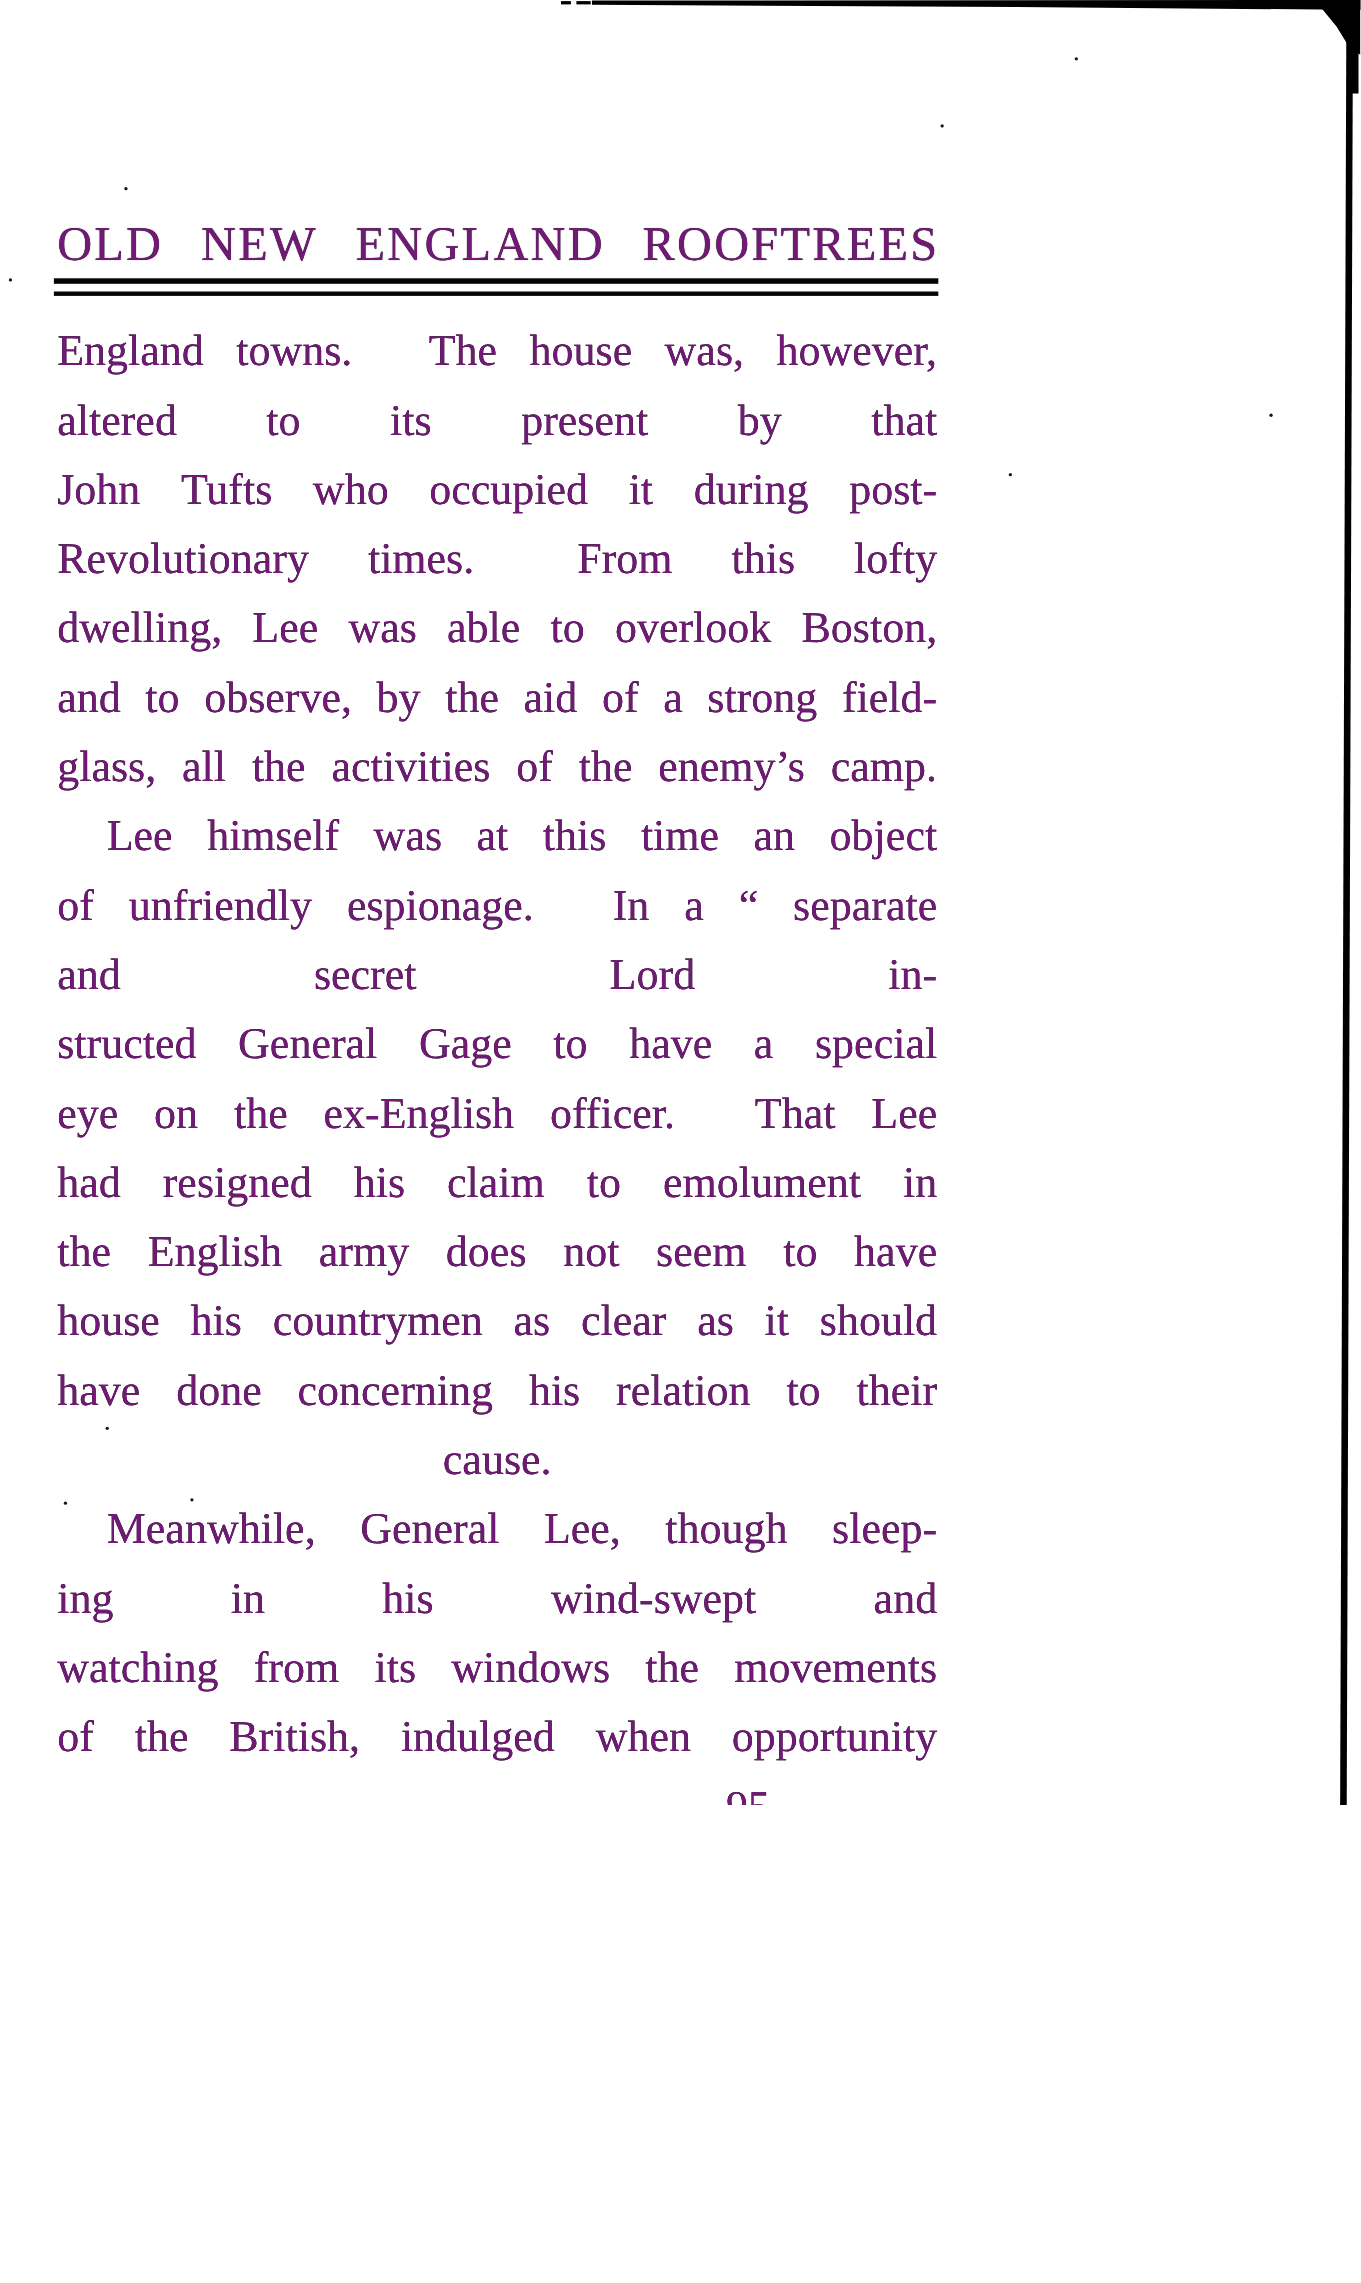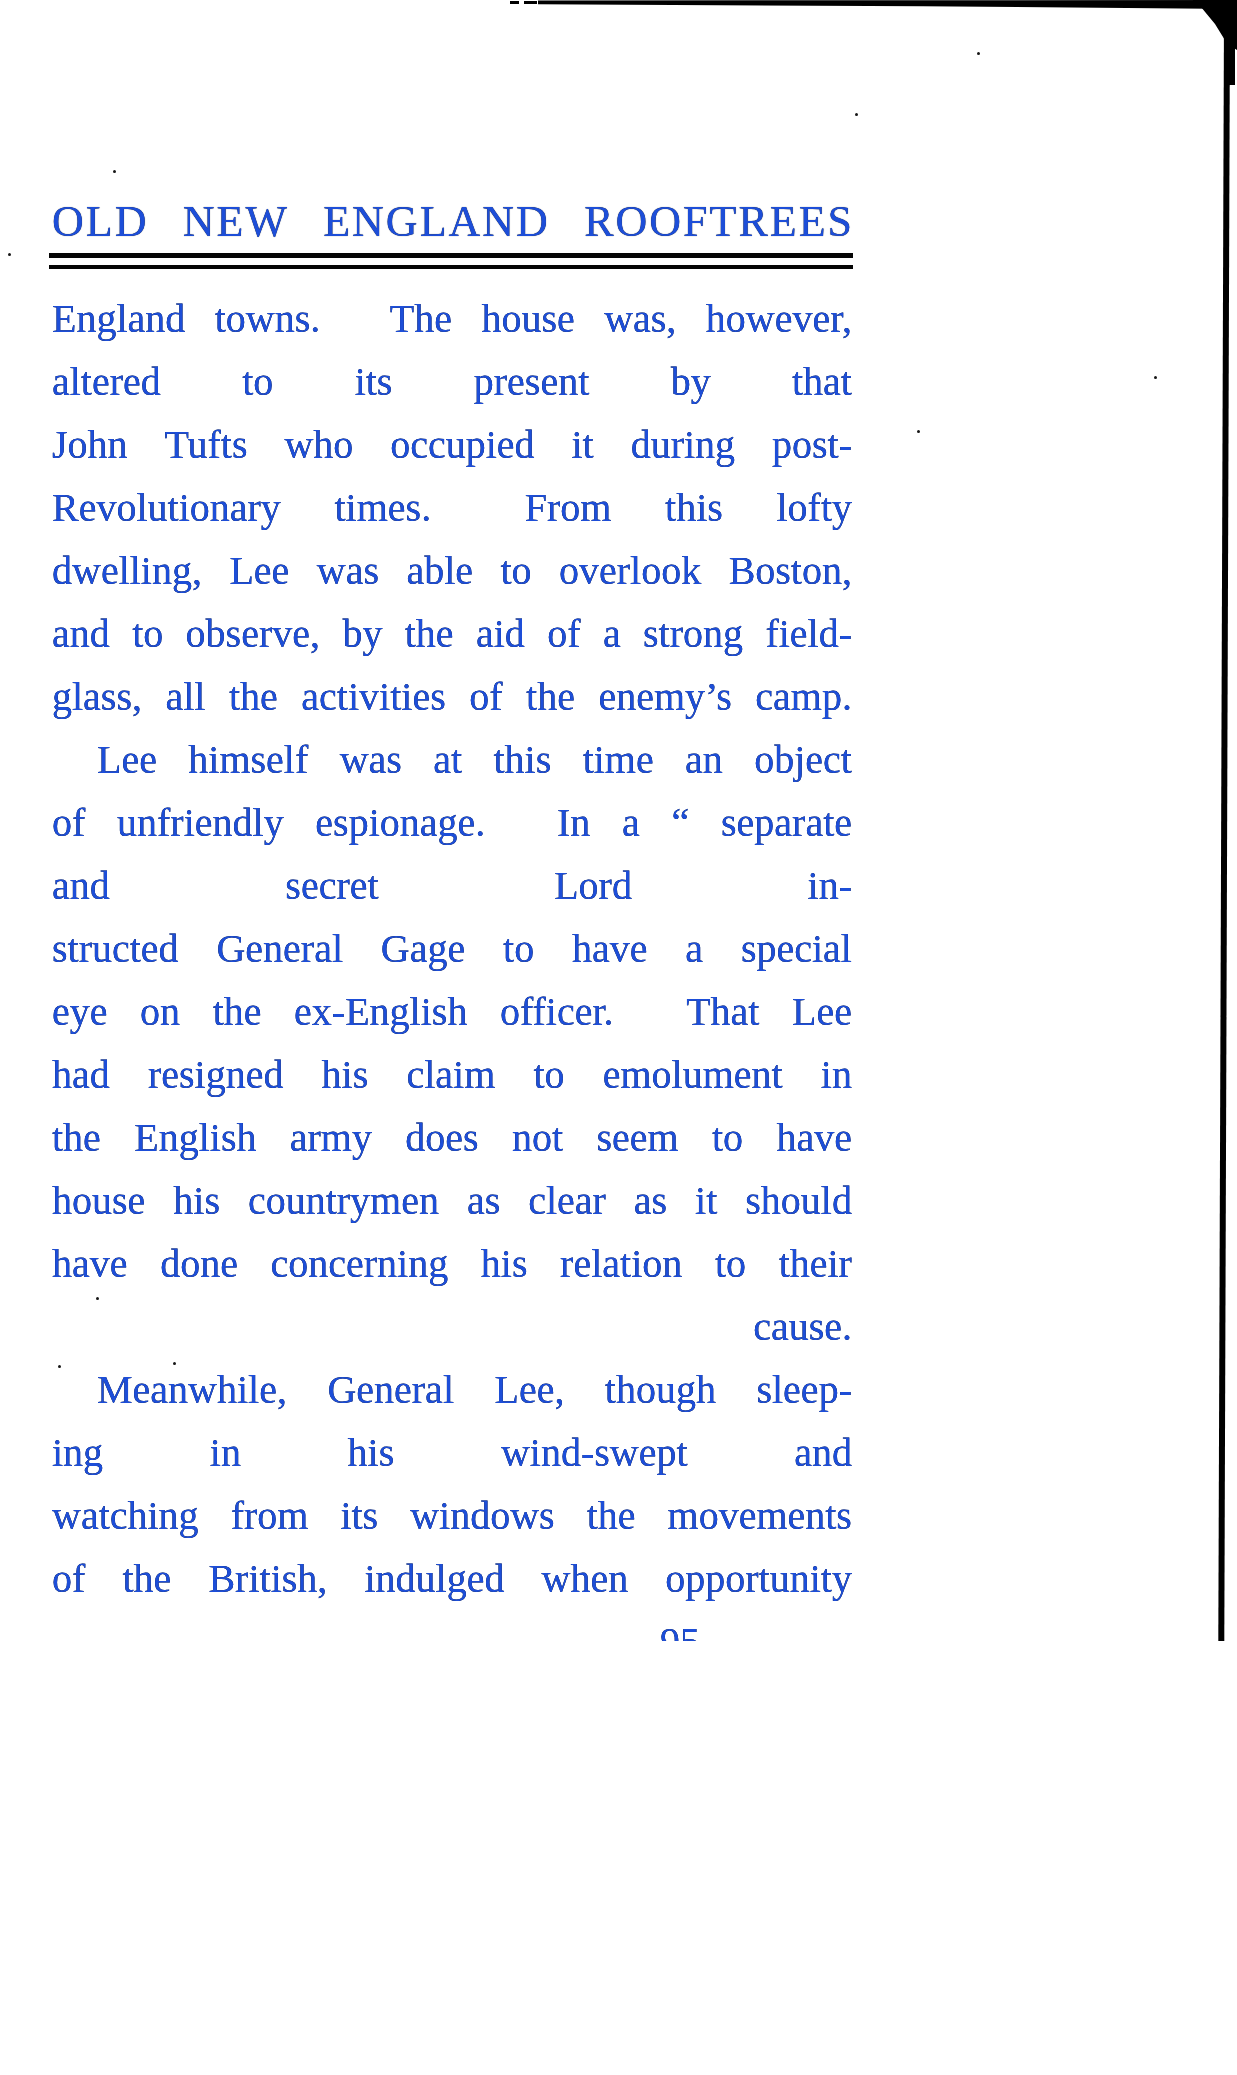--- a/index.html
+++ b/index.html
@@ -3,21 +3,21 @@
 <meta charset="utf-8">
 <style>
   html, body { margin: 0; padding: 0; background: #fff; }
   #page {
     position: relative;
     width: 1237px;
     height: 1641px;
     background: #ffffff;
     overflow: hidden;
     font-family: "Liberation Serif", serif;
-    color: #1d4ed8;
+    color: #701a75;
   }
   
   #title {
     position: absolute;
     left: 52px; top: 196px; width: 802px; height: 52px;
     display: flex; justify-content: space-between; align-items: baseline;
     font-size: 44px; letter-spacing: 2px; font-weight: 400;
     text-shadow: 0 0 0.7px #000;
     white-space: nowrap;
   }
@@ -28,21 +28,21 @@
   #rule-top { top: 253px; }
   #rule-bottom { top: 264.5px; }
   
   #body-text {
     position: absolute;
     left: 52px; top: 287px; width: 800px;
     font-size: 40px;
     text-shadow: 0 0 0.6px #000;
   }
   .line {
-    display: flex; justify-content: flex-end; gap: 0.28em;
+    display: flex; justify-content: center; gap: 0.28em;
     height: 63px; line-height: 63px; white-space: pre;
   }
   .line.just { justify-content: space-between; gap: 0; }
   .line.indent { padding-left: 45px; }
   .pageno { height: 63px; line-height: 63px; padding-left: 608px; font-size: 40px; }
   
   .art { position: absolute; background: #000; }
   #art-top-bar {
     left: 538px; top: 0; width: 700px; height: 9px;
     clip-path: polygon(0 5%, 100% 0, 100% 100%, 55% 70%, 0 48%);

